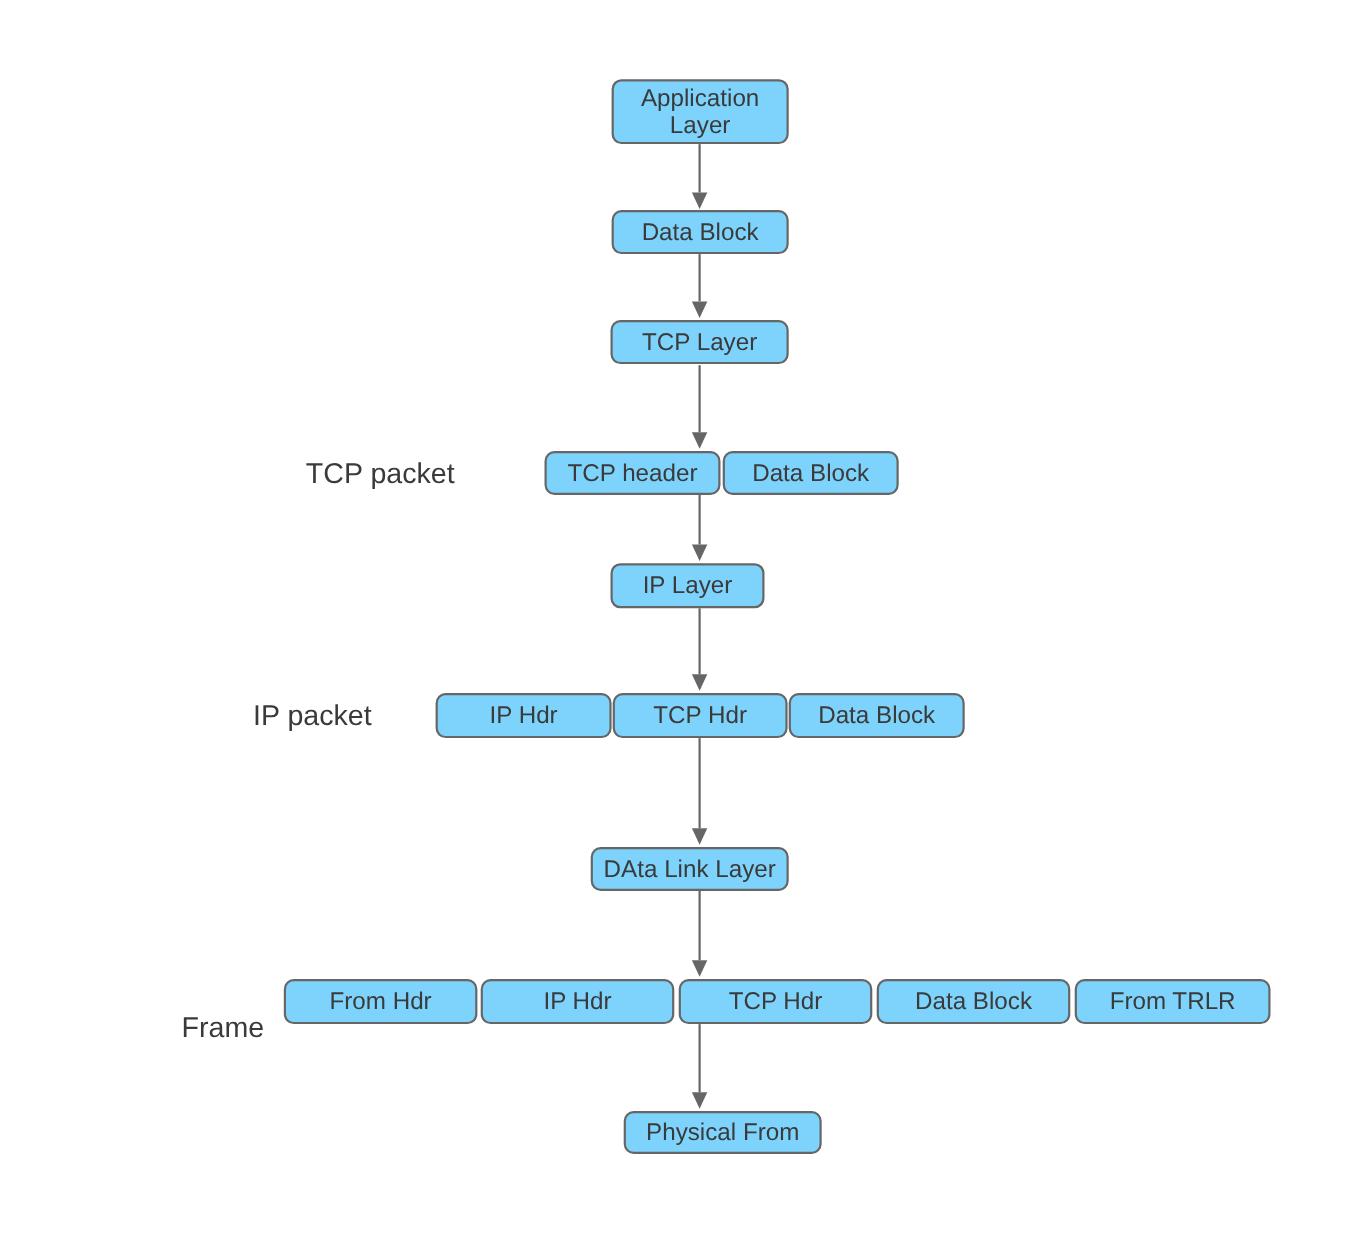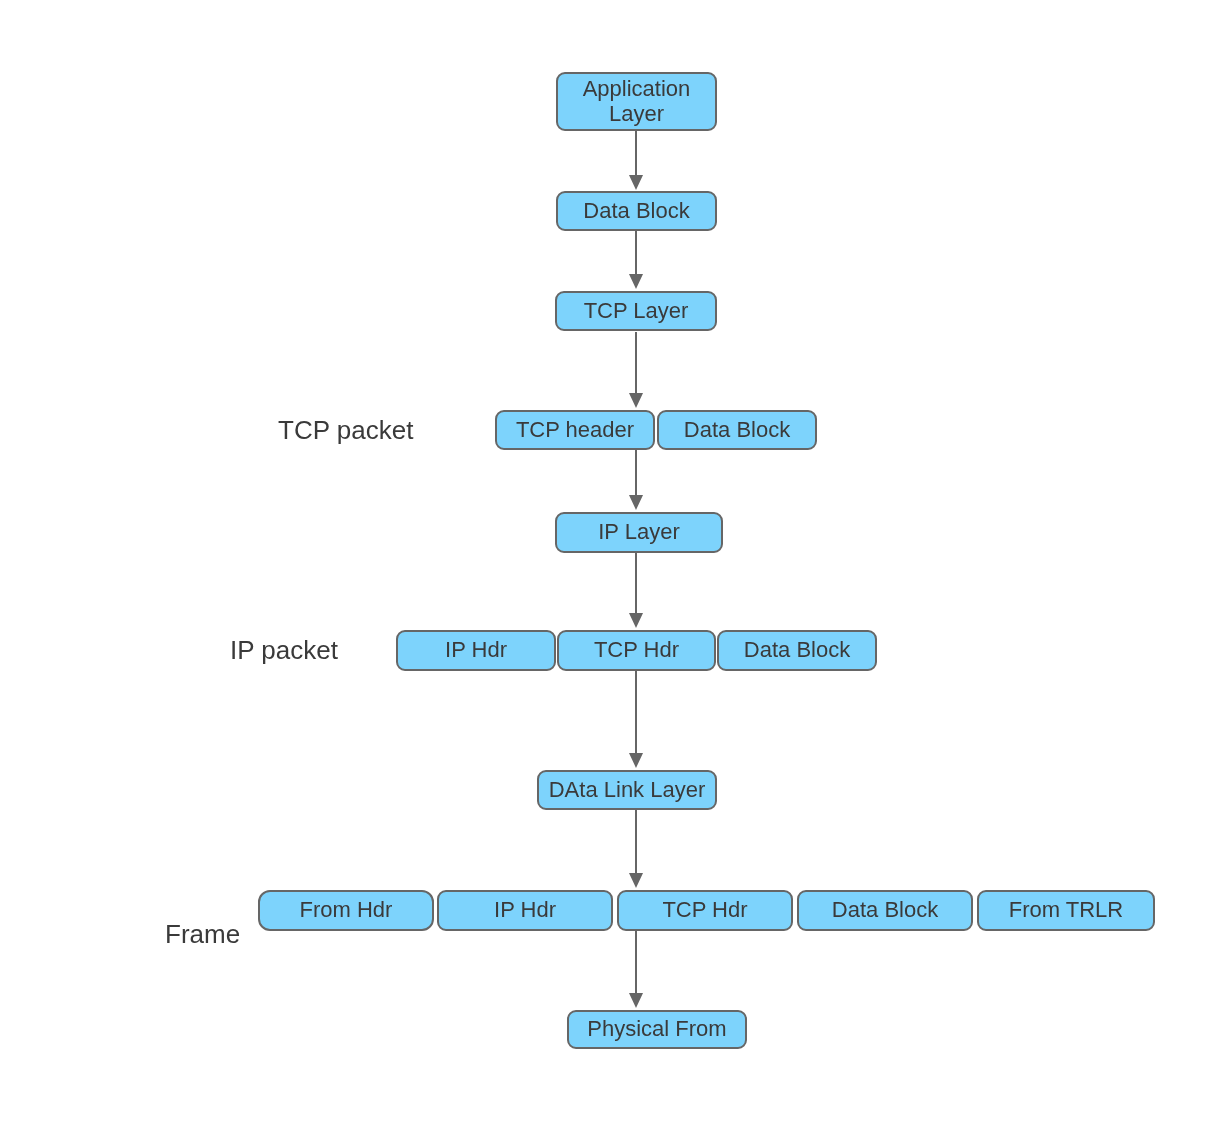--- a/index.html
+++ b/index.html
@@ -61,37 +61,37 @@
 <body>
 
 <div id="canvas">
 
   <div class="node" style="left:556px;top:72px;width:161px;height:59px;">Application Layer</div>
 
   <div class="node" style="left:556px;top:191px;width:161px;height:40px;">Data Block</div>
 
   <div class="node" style="left:555px;top:291px;width:162px;height:40px;">TCP Layer</div>
 
-  <div class="node" style="left:555px;top:512px;width:168px;height:41px;">IP Layer</div>
+  <div class="node" style="left:555px;top:512px;width:140px;height:41px;">IP Layer</div>
 
   <div class="node" style="left:537px;top:770px;width:180px;height:40px;">DAta Link Layer</div>
 
   <div class="node" style="left:567px;top:1010px;width:180px;height:39px;">Physical From</div>
 
   <div class="row-label" style="left:278px;top:410px;height:40px;">TCP packet</div>
   <div class="node" style="left:495px;top:410px;width:160px;height:40px;">TCP header</div>
   <div class="node" style="left:657px;top:410px;width:160px;height:40px;">Data Block</div>
 
   <div class="row-label" style="left:230px;top:630px;height:41px;">IP packet</div>
   <div class="node" style="left:396px;top:630px;width:160px;height:41px;">IP Hdr</div>
   <div class="node" style="left:557px;top:630px;width:159px;height:41px;">TCP Hdr</div>
   <div class="node" style="left:717px;top:630px;width:160px;height:41px;">Data Block</div>
 
   <div class="row-label" style="left:165px;top:866px;height:41px;margin-top:48px;">Frame</div>
-  <div class="node" style="left:258px;top:890px;width:176px;height:41px;border-radius:12px;">From Hdr</div>
+  <div class="node" style="left:258px;top:890px;width:176px;height:41px;">From Hdr</div>
   <div class="node" style="left:437px;top:890px;width:176px;height:41px;">IP Hdr</div>
   <div class="node" style="left:617px;top:890px;width:176px;height:41px;">TCP Hdr</div>
   <div class="node" style="left:797px;top:890px;width:176px;height:41px;">Data Block</div>
   <div class="node" style="left:977px;top:890px;width:178px;height:41px;">From TRLR</div>
 
   <div class="arrow" style="top:131px;height:44px;"></div>
   <div class="arrow" style="top:231px;height:43px;"></div>
   <div class="arrow" style="top:332px;height:61px;"></div>
   <div class="arrow" style="top:450px;height:45px;"></div>
   <div class="arrow" style="top:553px;height:60px;"></div>

